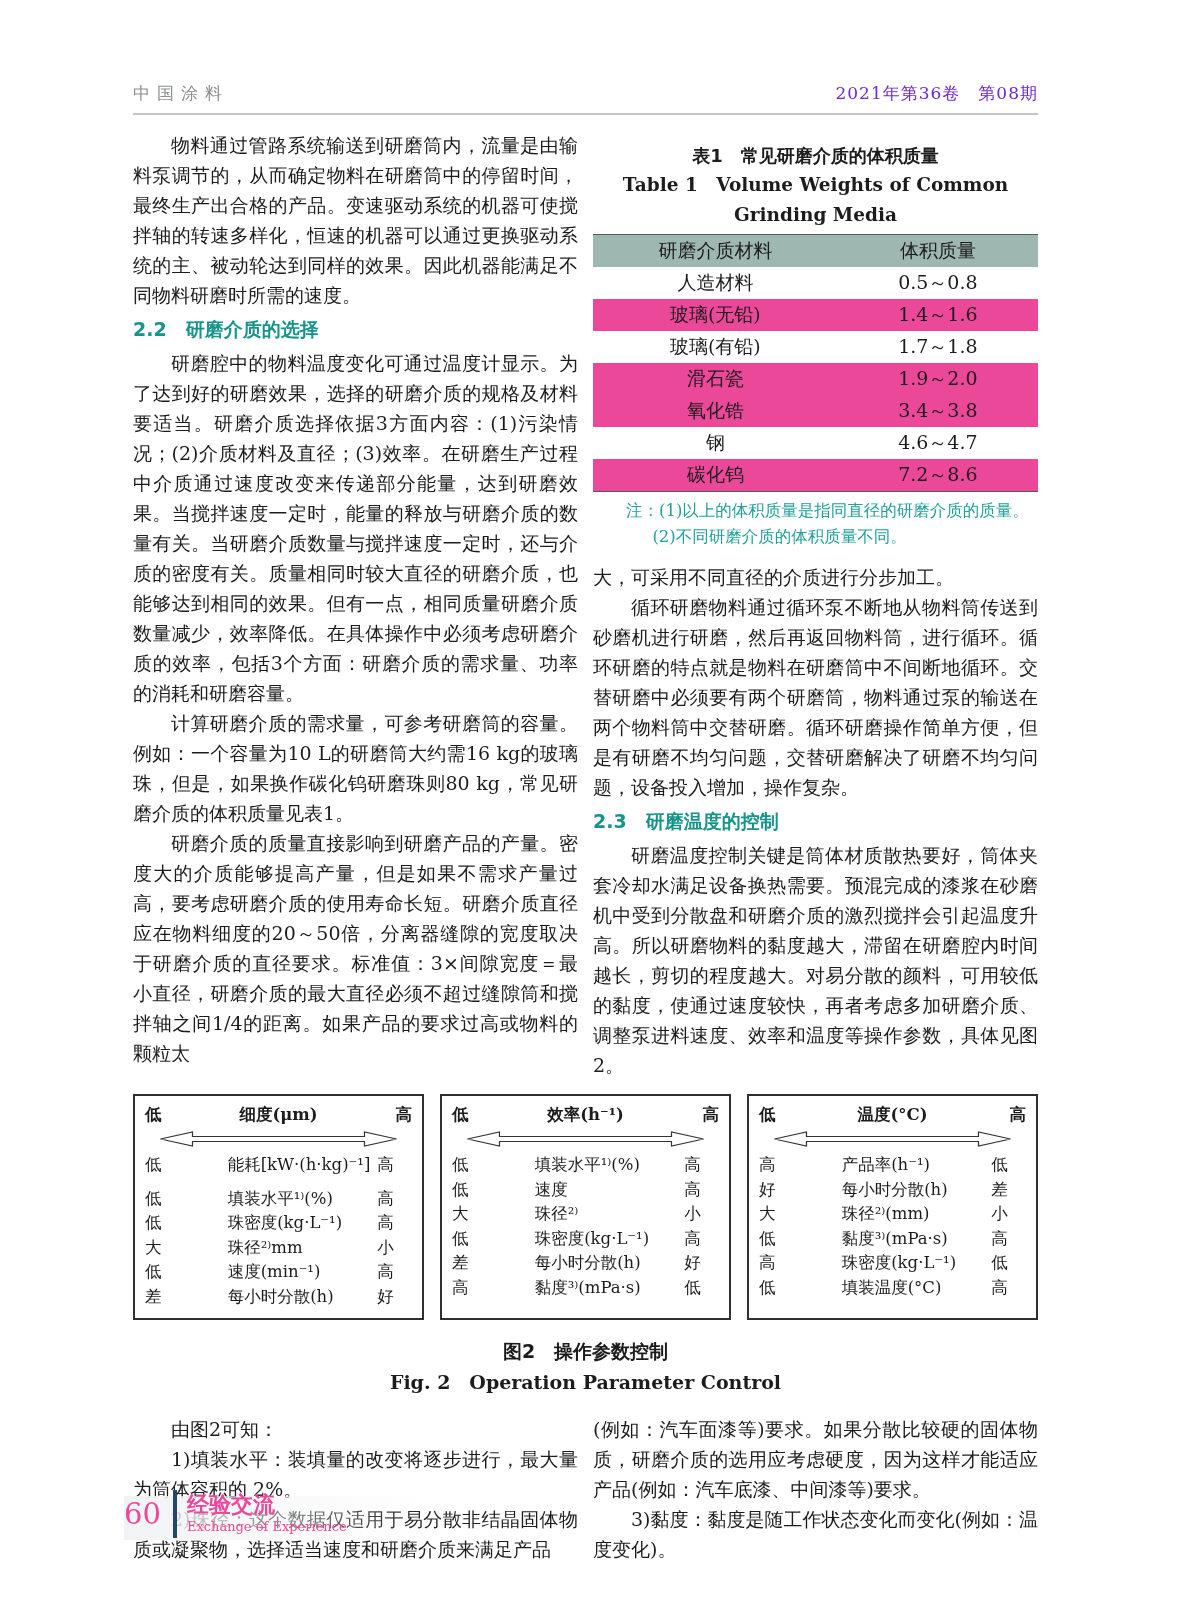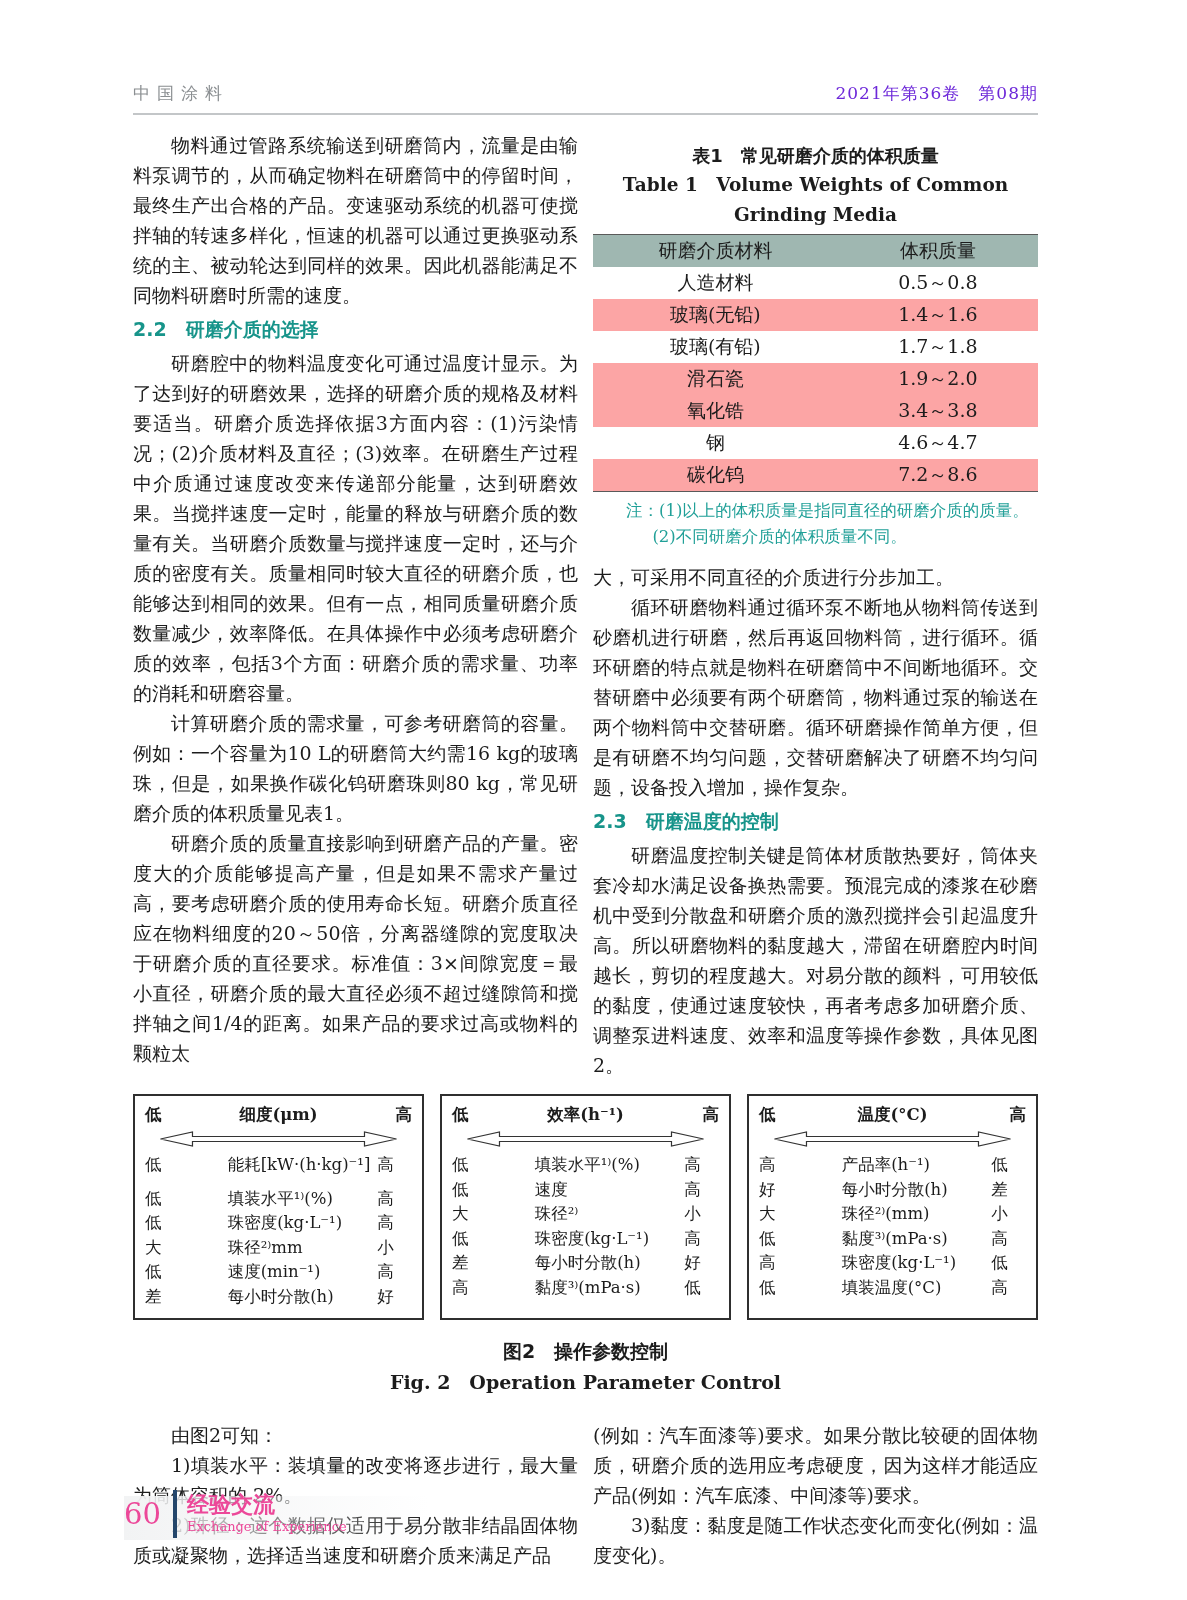--- a/index.html
+++ b/index.html
@@ -30,21 +30,21 @@
     font-family:"DejaVu Sans","Liberation Sans",sans-serif;font-weight:bold;
     font-size:18px;text-align:center;line-height:28px;margin-top:12px;
   }
   .tbl-title-en{font-weight:bold;font-size:18.5px;text-align:center;line-height:30px;margin-bottom:4px;}
   table.media-table{width:100%;border-collapse:collapse;font-size:19px;
     border-top:1.5px solid #5a5a5a;border-bottom:1.5px solid #5a5a5a;}
   table.media-table th,table.media-table td{
     height:32px;text-align:center;font-weight:normal;padding:0;
   }
   table.media-table thead tr{background:#9fb7b1;}
-  table.media-table tbody tr.alt{background:#fca5a5;}
+  table.media-table tbody tr.alt{background:#ec4899;}
   .tbl-notes{color:#21a098;font-size:16.5px;line-height:26px;margin-top:6px;}
   .tbl-notes p{margin:0;text-align:justify;}
   .note-1{text-indent:2em;}
   .note-2{text-indent:3.6em;}
   
   .figure-row{display:flex;gap:16px;margin-top:14px;}
   .fig-box{
     flex:1;border:2px solid #2f2f2f;padding:7px 10px 9px 10px;
     font-size:16.5px;background:#fff;
   }
@@ -55,21 +55,21 @@
   .fig-row .lt{width:2.1em;}
   .fig-row .mid{flex:1;text-align:left;padding-left:48px;}
   .fig-row .rt{width:2.1em;text-align:left;}
   .fig-row.gap-after{margin-bottom:9px;}
   .fig-caption-zh{
     font-family:"DejaVu Sans","Liberation Sans",sans-serif;font-weight:bold;
     font-size:19px;text-align:center;margin-top:16px;line-height:30px;
   }
   .fig-caption-en{font-weight:bold;font-size:19px;text-align:center;line-height:32px;}
   
-  .cols-bottom{margin-top:22px;}
+  .cols-bottom{margin-top:16px;}
   
   .page-footer{
     position:absolute;left:124px;top:1490px;display:flex;align-items:center;
   }
   .footer-band{
     position:absolute;left:124px;top:1496px;width:360px;height:44px;
     background:linear-gradient(90deg,#f2f3f4 0%,rgba(242,243,244,0) 85%);
   }
   .page-num{font-size:29px;color:#ec4899;z-index:1;}
   .footer-bar{width:4px;height:48px;background:#24466b;margin:0 10px 0 12px;z-index:1;}

